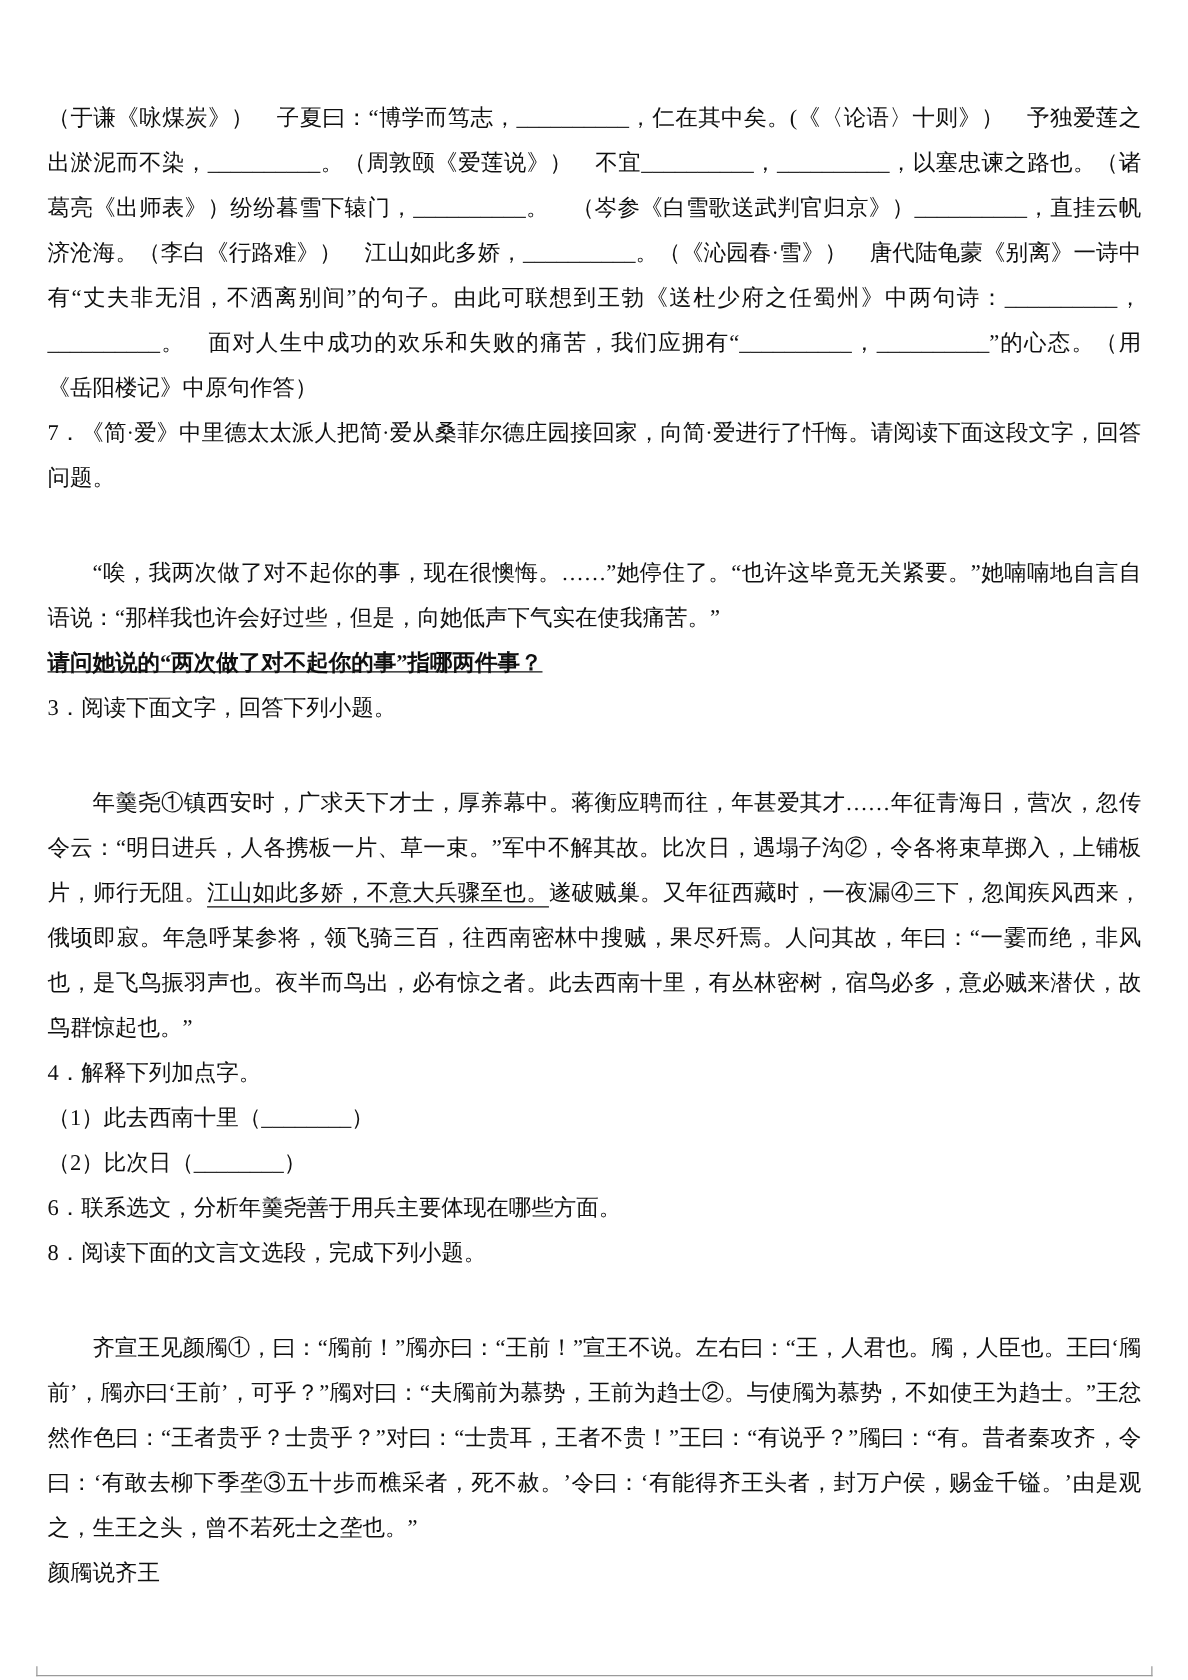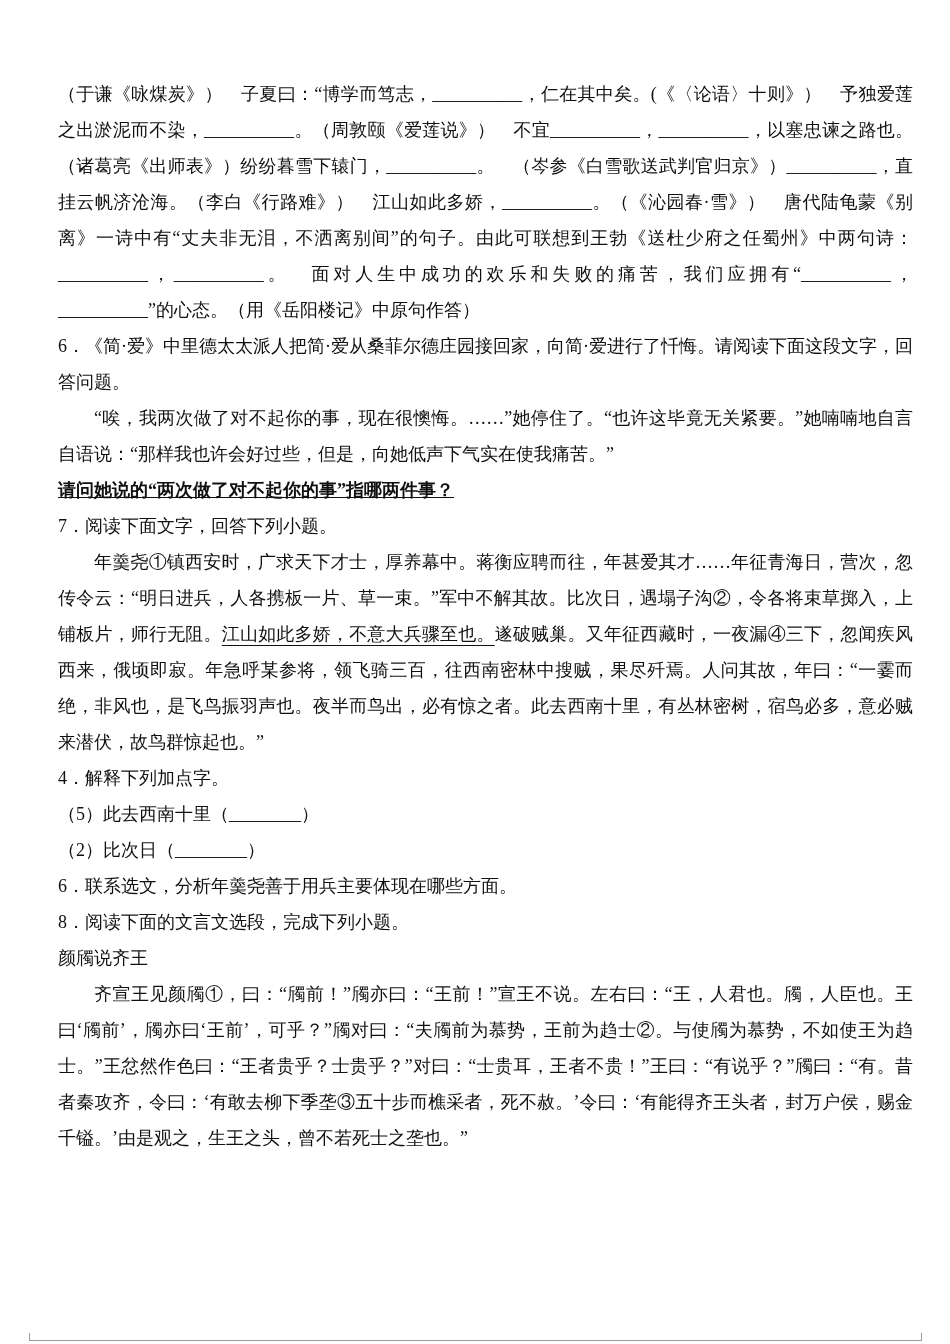--- a/index.html
+++ b/index.html
@@ -7,54 +7,54 @@
       width: 950px;
       height: 1344px;
       background: #ffffff;
       position: relative;
       overflow: hidden;
       font-family: "Liberation Serif", "DejaVu Serif", serif;
     }
     .page {
       box-sizing: border-box;
       width: 950px;
-      padding: 76px 37px 0 58px;
+      padding: 76px 37px 0 38px;
       font-size: 18px;
       line-height: 36px;
       color: #101010;
       text-align: justify;
       text-justify: inter-ideograph;
     }
     .para { margin: 0; }
-    .indent2 { text-indent: 2em; }
+    .indent2 { text-indent: 2em; margin-top: 40px; }
     .bold { font-weight: bold; text-decoration: underline; }
     .uline { text-decoration: underline; text-underline-offset: 5px; }
     .frame-bottom {
       position: absolute;
       left: 29px;
       right: 28px;
       bottom: 3px;
       height: 7px;
       border-left: 1px solid #9a9a9a;
       border-right: 1px solid #9a9a9a;
       border-bottom: 1px solid #9a9a9a;
     }
   </style>
 </head>
 <body>
 
 <div class="page">
   <p class="para">（于谦《咏煤炭》）　子夏曰：“博学而笃志，__________，仁在其中矣。(《〈论语〉十则》）　予独爱莲之出淤泥而不染，__________。（周敦颐《爱莲说》）　不宜__________，__________，以塞忠谏之路也。（诸葛亮《出师表》）纷纷暮雪下辕门，__________。　（岑参《白雪歌送武判官归京》）__________，直挂云帆济沧海。（李白《行路难》）　江山如此多娇，__________。（《沁园春·雪》）　唐代陆龟蒙《别离》一诗中有“丈夫非无泪，不洒离别间”的句子。由此可联想到王勃《送杜少府之任蜀州》中两句诗：__________，__________。　面对人生中成功的欢乐和失败的痛苦，我们应拥有“__________，__________”的心态。（用《岳阳楼记》中原句作答）</p>
-  <p class="para">6．《简·爱》中里德太太派人把简·爱从桑菲尔德庄园接回家，向简·爱进行了忏悔。请阅读下面这段文字，回答问题。</p>
+  <p class="para">7．《简·爱》中里德太太派人把简·爱从桑菲尔德庄园接回家，向简·爱进行了忏悔。请阅读下面这段文字，回答问题。</p>
   <p class="para indent2">“唉，我两次做了对不起你的事，现在很懊悔。……”她停住了。“也许这毕竟无关紧要。”她喃喃地自言自语说：“那样我也许会好过些，但是，向她低声下气实在使我痛苦。”</p>
   <p class="para bold">请问她说的“两次做了对不起你的事”指哪两件事？</p>
-  <p class="para">7．阅读下面文字，回答下列小题。</p>
+  <p class="para">3．阅读下面文字，回答下列小题。</p>
   <p class="para indent2"><span>年羹尧①镇西安时，广求天下才士，厚养幕中。蒋衡应聘而往，年甚爱其才……年征青海日，营次，忽传令云：“明日进兵，人各携板一片、草一束。”军中不解其故。比次日，遇塌子沟②，令各将束草掷入，上铺板片，师行无阻。</span><span class="uline">江山如此多娇，不意大兵骤至也。</span><span>遂破贼巢。又年征西藏时，一夜漏④三下，忽闻疾风西来，俄顷即寂。年急呼某参将，领飞骑三百，往西南密林中搜贼，果尽歼焉。人问其故，年曰：“一霎而绝，非风也，是飞鸟振羽声也。夜半而鸟出，必有惊之者。此去西南十里，有丛林密树，宿鸟必多，意必贼来潜伏，故鸟群惊起也。”</span></p>
   <p class="para">4．解释下列加点字。</p>
-  <p class="para">（5）此去西南十里（________）</p>
+  <p class="para">（1）此去西南十里（________）</p>
   <p class="para">（2）比次日（________）</p>
   <p class="para">6．联系选文，分析年羹尧善于用兵主要体现在哪些方面。</p>
   <p class="para">8．阅读下面的文言文选段，完成下列小题。</p>
+  <p class="para indent2">齐宣王见颜斶①，曰：“斶前！”斶亦曰：“王前！”宣王不说。左右曰：“王，人君也。斶，人臣也。王曰‘斶前’，斶亦曰‘王前’，可乎？”斶对曰：“夫斶前为慕势，王前为趋士②。与使斶为慕势，不如使王为趋士。”王忿然作色曰：“王者贵乎？士贵乎？”对曰：“士贵耳，王者不贵！”王曰：“有说乎？”斶曰：“有。昔者秦攻齐，令曰：‘有敢去柳下季垄③五十步而樵采者，死不赦。’令曰：‘有能得齐王头者，封万户侯，赐金千镒。’由是观之，生王之头，曾不若死士之垄也。”</p>
   <p class="para">颜斶说齐王</p>
-  <p class="para indent2">齐宣王见颜斶①，曰：“斶前！”斶亦曰：“王前！”宣王不说。左右曰：“王，人君也。斶，人臣也。王曰‘斶前’，斶亦曰‘王前’，可乎？”斶对曰：“夫斶前为慕势，王前为趋士②。与使斶为慕势，不如使王为趋士。”王忿然作色曰：“王者贵乎？士贵乎？”对曰：“士贵耳，王者不贵！”王曰：“有说乎？”斶曰：“有。昔者秦攻齐，令曰：‘有敢去柳下季垄③五十步而樵采者，死不赦。’令曰：‘有能得齐王头者，封万户侯，赐金千镒。’由是观之，生王之头，曾不若死士之垄也。”</p>
 </div>
 
 <div class="frame-bottom"></div>
 
 </body></html>

